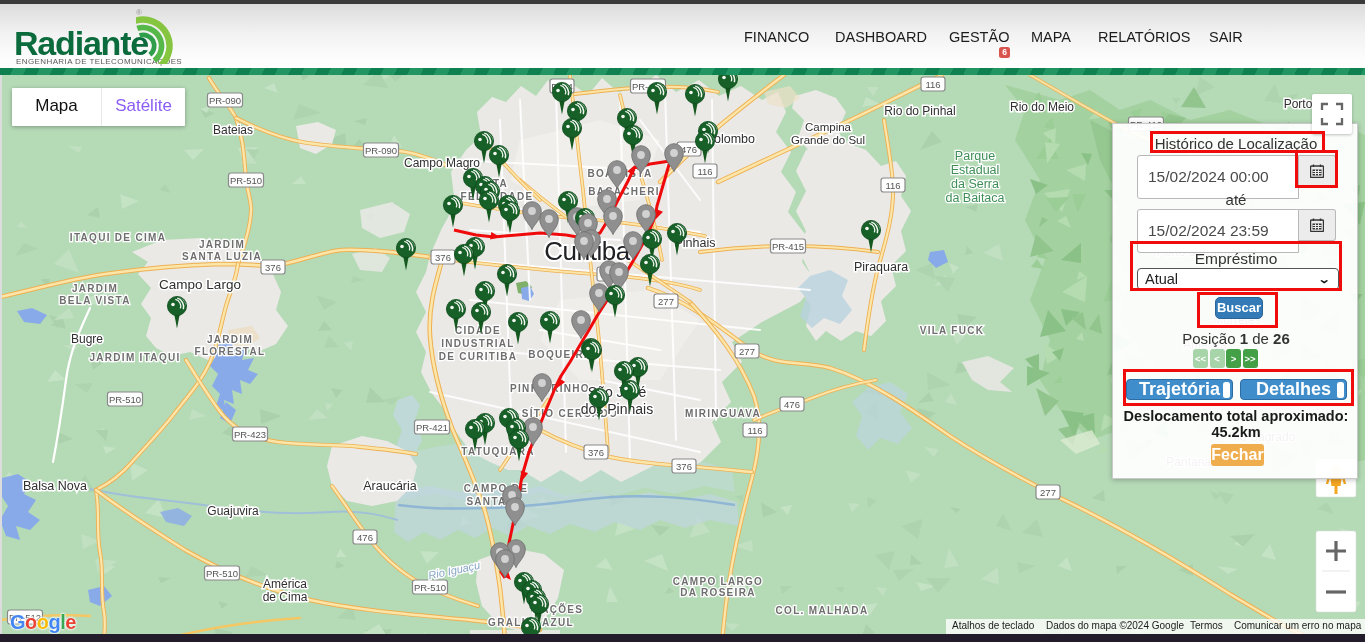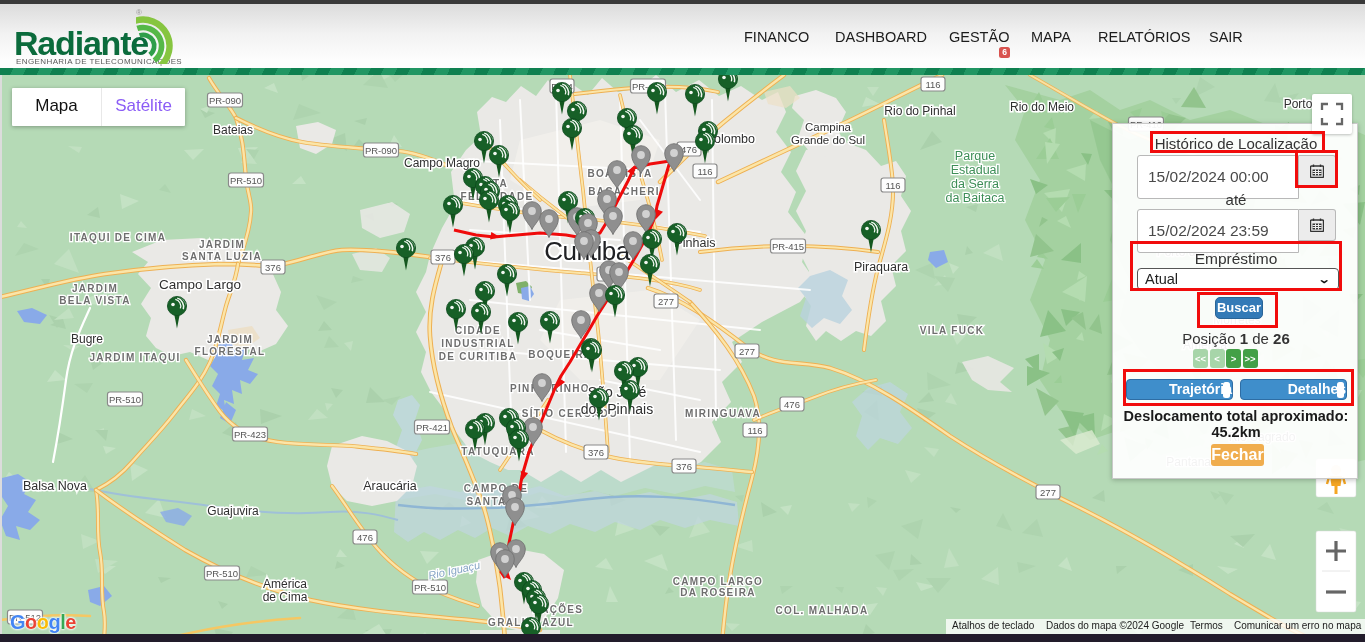--- a/index.html
+++ b/index.html
@@ -14,21 +14,21 @@
 #badge{position:absolute;left:999px;top:47px;width:11px;height:11px;background:#d9534f;border-radius:2.5px;color:#fff;font-size:8.5px;font-weight:bold;text-align:center;line-height:11px}
 #panel{position:absolute;left:1112px;top:123px;width:246px;height:356px;background:rgba(255,255,255,0.94);border:1px solid #c9c9c9;box-shadow:0 1px 5px rgba(0,0,0,0.25);z-index:5}
 .rb{position:absolute;border:3px solid #f10c0c;z-index:9}
 .inp{position:absolute;background:#fff;border:1px solid #b8b8b8;border-radius:3px 0 0 3px;font-size:15.5px;color:#4a4a4a;padding-left:10px;display:flex;align-items:center;z-index:6}
 .cal{position:absolute;background:#ececec;border:1px solid #b8b8b8;border-left:none;border-radius:0 3px 3px 0;display:flex;align-items:center;justify-content:center;z-index:6}
 .plbl{position:absolute;width:246px;text-align:center;font-size:15px;color:#333;z-index:6}
 #sel{position:absolute;left:24px;top:144px;width:202px;height:22px;border:1px solid #555;border-radius:4px;background:#fff;font-size:14.5px;color:#222;padding-left:7px;line-height:20px;z-index:6}
 #selch{position:absolute;right:7px;top:0px;font-size:16px;color:#111;font-weight:bold;transform:scaleY(0.7)}
 #buscar{position:absolute;left:102px;top:173px;width:48px;height:22px;background:#337ab7;border:1px solid #2a6496;border-radius:5px;color:#ffffff;font-size:13px;font-weight:bold;text-align:center;line-height:20px;z-index:6}
 .pgbtn{position:absolute;top:225px;width:15px;height:19px;border-radius:3px;color:#fff;font-size:9.5px;font-weight:bold;text-align:center;line-height:19px;z-index:6}
-.tgl{position:absolute;top:255px;width:107px;height:21px;background:#3f8ecb;border:1px solid #2e6da4;border-radius:4px;color:#fff;font-size:14px;font-weight:bold;text-align:right;line-height:19px;z-index:6}
+.tgl{position:absolute;top:255px;width:107px;height:21px;background:#3f8ecb;border:1px solid #2e6da4;border-radius:4px;color:#fff;font-size:18px;font-weight:bold;text-align:center;line-height:19px;z-index:6}
 .knob{position:absolute;right:2px;top:1.5px;width:7px;height:16px;background:#fff;border-radius:2.5px}
 #fechar{position:absolute;left:98px;top:320px;width:53px;height:22px;background:#f0ad4e;border-radius:3px;color:#fff;font-size:16px;font-weight:bold;text-align:center;line-height:22px;z-index:6}
 #mapsat{position:absolute;left:12px;top:88px;width:173px;height:38px;background:#fff;box-shadow:0 1px 4px rgba(0,0,0,0.3);z-index:4;border-radius:1px}
 #mapsat .d{position:absolute;left:89px;top:0;width:1px;height:38px;background:#e8e8e8}
 #attr{position:absolute;left:946px;top:619px;width:419px;height:15px;background:rgba(255,255,255,0.78);font-size:10px;color:#1c1c1c;z-index:4;white-space:nowrap}
 #attr span{position:absolute;top:1px}
 #glogo{position:absolute;left:10px;top:611px;font-size:20px;font-weight:bold;letter-spacing:-0.5px;z-index:4;text-shadow:0 0 2px #fff,0 0 2px #fff,0 0 3px #fff}
 #botbar{position:absolute;left:0;top:634px;width:100%;height:8px;background:#221c2b;z-index:10}
 </style></head><body>
 <div id="page">

